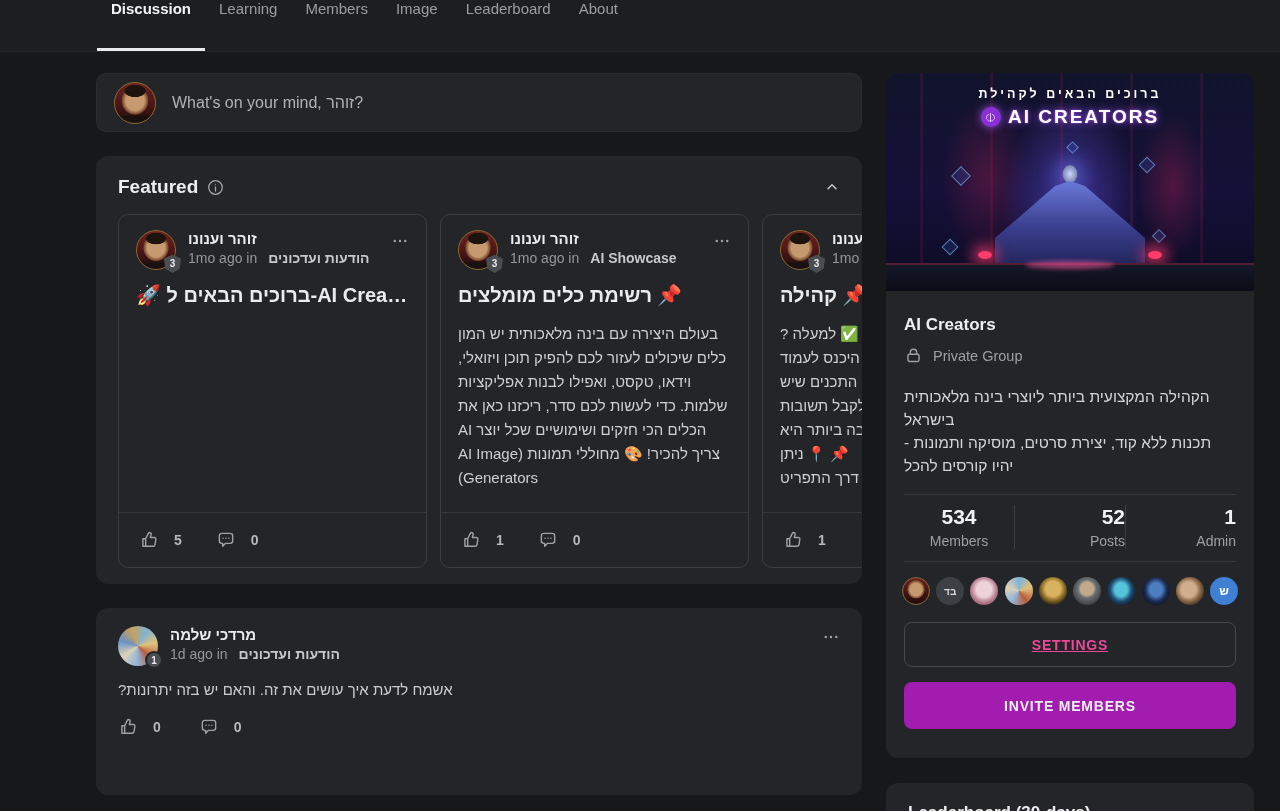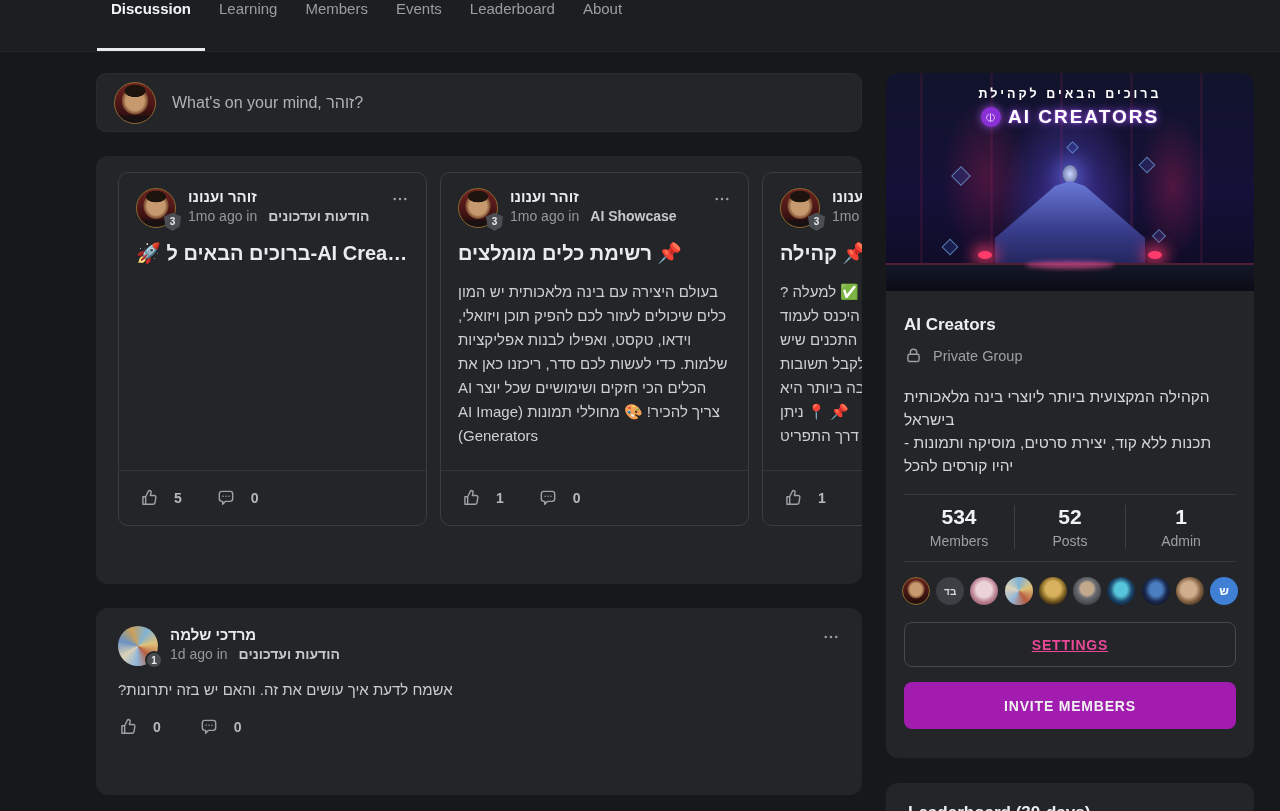--- a/index.html
+++ b/index.html
@@ -164,21 +164,21 @@
     font-size:19px; font-weight:800; letter-spacing:2px; color:#fff; text-shadow:0 0 9px #a855f7, 0 0 2px #a855f7; }
   .brain { width:20px; height:20px; border-radius:50%; background:#8b2fd6; display:flex; align-items:center;
     justify-content:center; box-shadow:0 0 8px rgba(168,85,247,.9); }
   .ginfo { padding:24px 18px 0; }
   .gname { font-size:17px; font-weight:700; color:#eceeef; }
   .privacy { margin-top:11px; display:flex; align-items:center; gap:10px; font-size:14.5px; color:#9da0a3; }
   .gdesc { margin-top:20px; font-size:15.5px; line-height:23px; color:#d2d5d7; text-align:left; white-space:pre-line; }
   .statsrow { margin:17px 18px 0; border-top:1px solid rgba(255,255,255,.09); border-bottom:1px solid rgba(255,255,255,.09);
     display:flex; padding:10px 0 12px; }
   .stat { flex:1; text-align:center; }
-  .stat + .stat { border-left:1px solid rgba(255,255,255,.12); }
+  .stat + .stat { border-left:1px solid rgba(255,255,255,.12);text-align:right; }
   .stat .v { font-size:21px; font-weight:700; color:#f0f1f3; }
   .stat .l { margin-top:4px; font-size:14px; color:#9da0a3; }
   .avrow { margin:15px 16px 0; display:flex; justify-content:space-between; }
   .sav { width:28px; height:28px; border-radius:50%; cursor:pointer; display:flex; align-items:center;
     justify-content:center; font-size:10px; font-weight:700; color:#d8dadd; }
   .sav1 { border:1px solid #8a6a2f; background:radial-gradient(55% 58% at 50% 44%, #c69a6e 0 42%, #7a4a30 58%, rgba(0,0,0,0) 62%),linear-gradient(180deg,#6e2420,#200b0c); }
   .sav2 { background:#3c3f43; }
   .sav3 { background:radial-gradient(60% 60% at 50% 45%, #ecd3da 0 45%, #c08a9a 70%, #8a5565 100%); }
   .sav4 { background:conic-gradient(#7fb3d6,#e0c27a,#b65c3e,#93b7d9,#ddd2b8,#7fb3d6); }
   .sav5 { background:radial-gradient(60% 60% at 50% 42%, #d8b25e 0 45%, #8a6b28 70%, #2a2010 100%); }
@@ -202,38 +202,53 @@
   <div class="tab active">
       <span>Discussion</span>
     </div>
   <div class="tab">
       <span>Learning</span>
     </div>
   <div class="tab">
       <span>Members</span>
     </div>
   <div class="tab">
-      <span>Events</span>
+      <span>Image</span>
     </div>
   <div class="tab">
       <span>Leaderboard</span>
     </div>
   <div class="tab">
       <span>About</span>
     </div>
 </nav>
 
 <main class="main">
 
   <div class="card composer">
     <div class="avatar av42 av-zohar"></div>
     <div class="ph">What's on your mind, זוהר?</div>
   </div>
 
   <section class="card featured">
+    <div class="fhdr">
+      <span class="ttl">Featured</span>
+      <span class="icbtn info">
+        <svg width="17" height="17" viewBox="0 0 20 20" fill="none" stroke="currentColor" stroke-width="1.5">
+          <circle cx="10" cy="10" r="8"></circle>
+            <path d="M10 9.2v5" stroke-linecap="round"></path>
+            <circle cx="10" cy="6.2" r="0.7" fill="currentColor" stroke="none"></circle>
+        </svg>
+      </span>
+      <span class="icbtn chev">
+        <svg width="16" height="16" viewBox="0 0 24 24" fill="none" stroke="currentColor" stroke-width="2.2" stroke-linecap="round" stroke-linejoin="round">
+            <path d="M6 14.5l6-6 6 6"></path>
+          </svg>
+      </span>
+    </div>
 
     <div class="fcards">
 
       <article class="fcard">
         <div class="fhead">
           <div class="avwrap">
             <div class="avatar av40 av-zohar"></div>
             <div class="badge-shield">
                 <span>3</span>
               </div>

